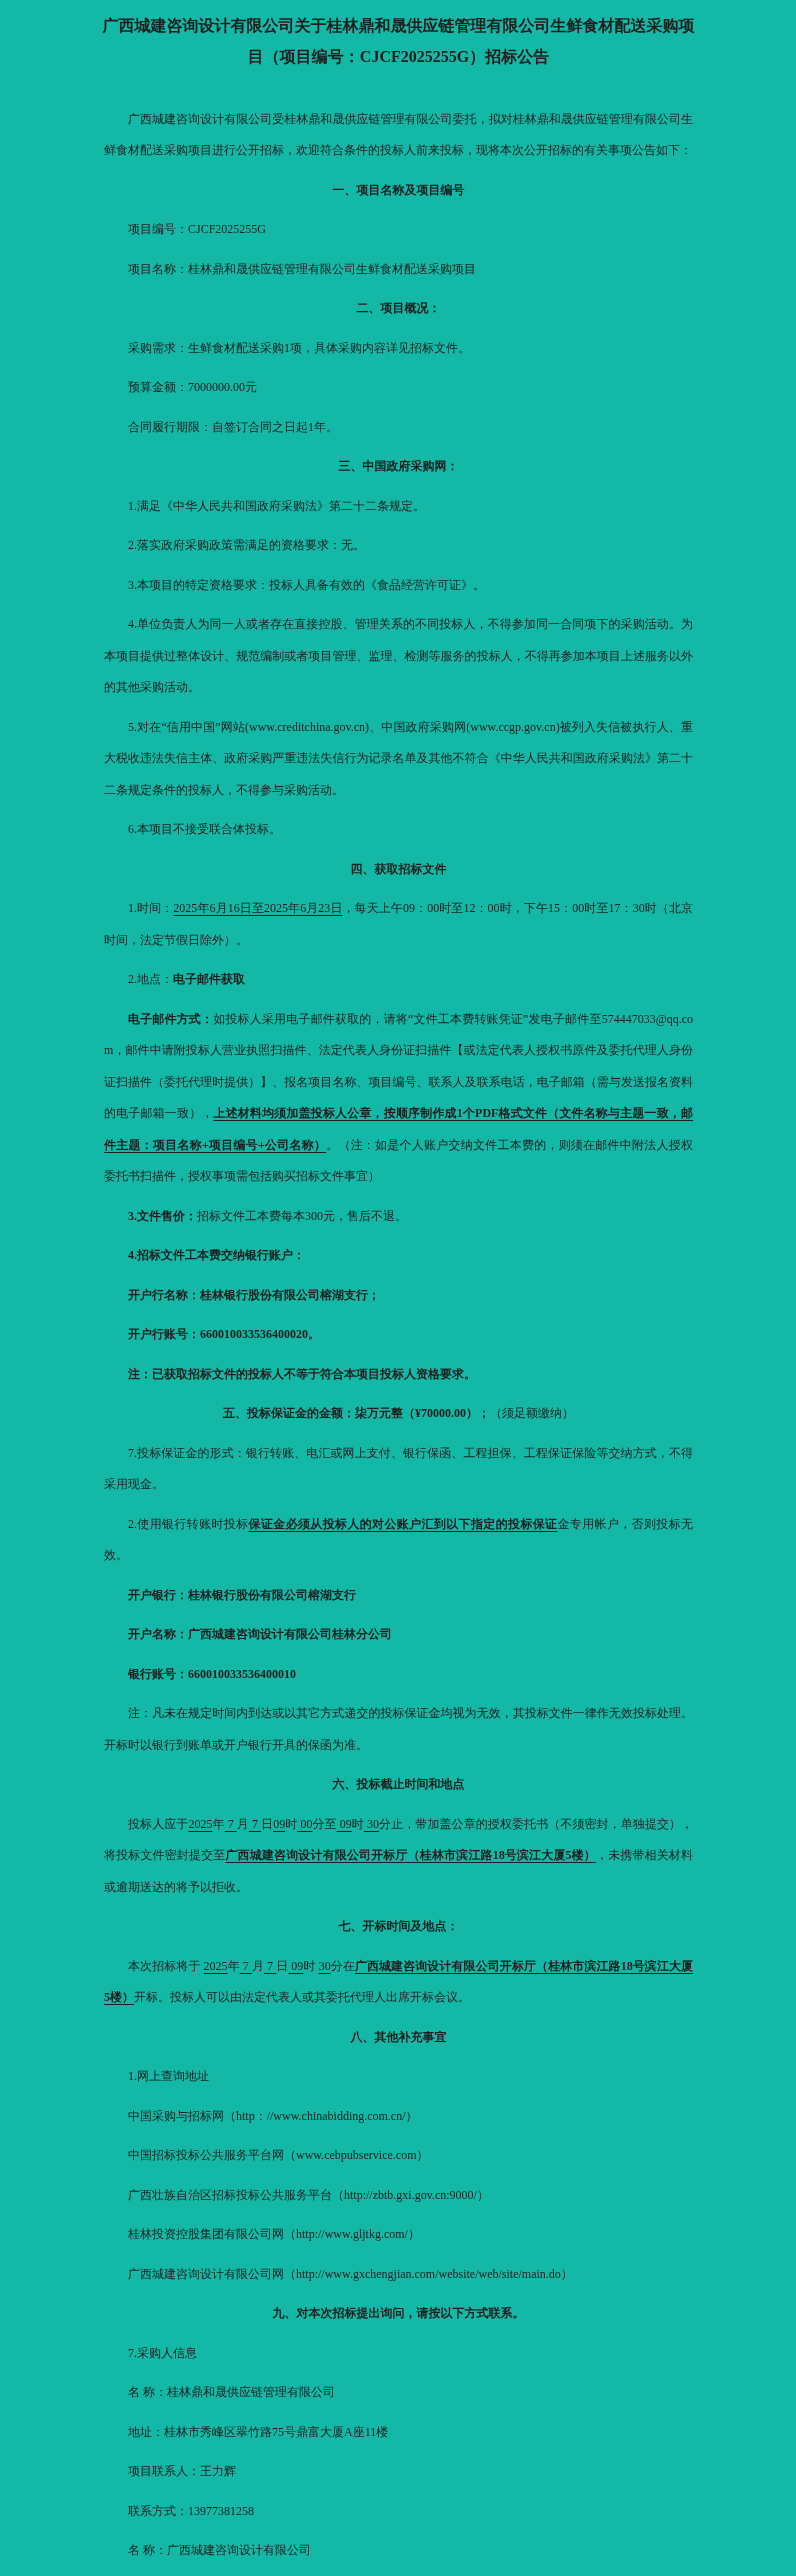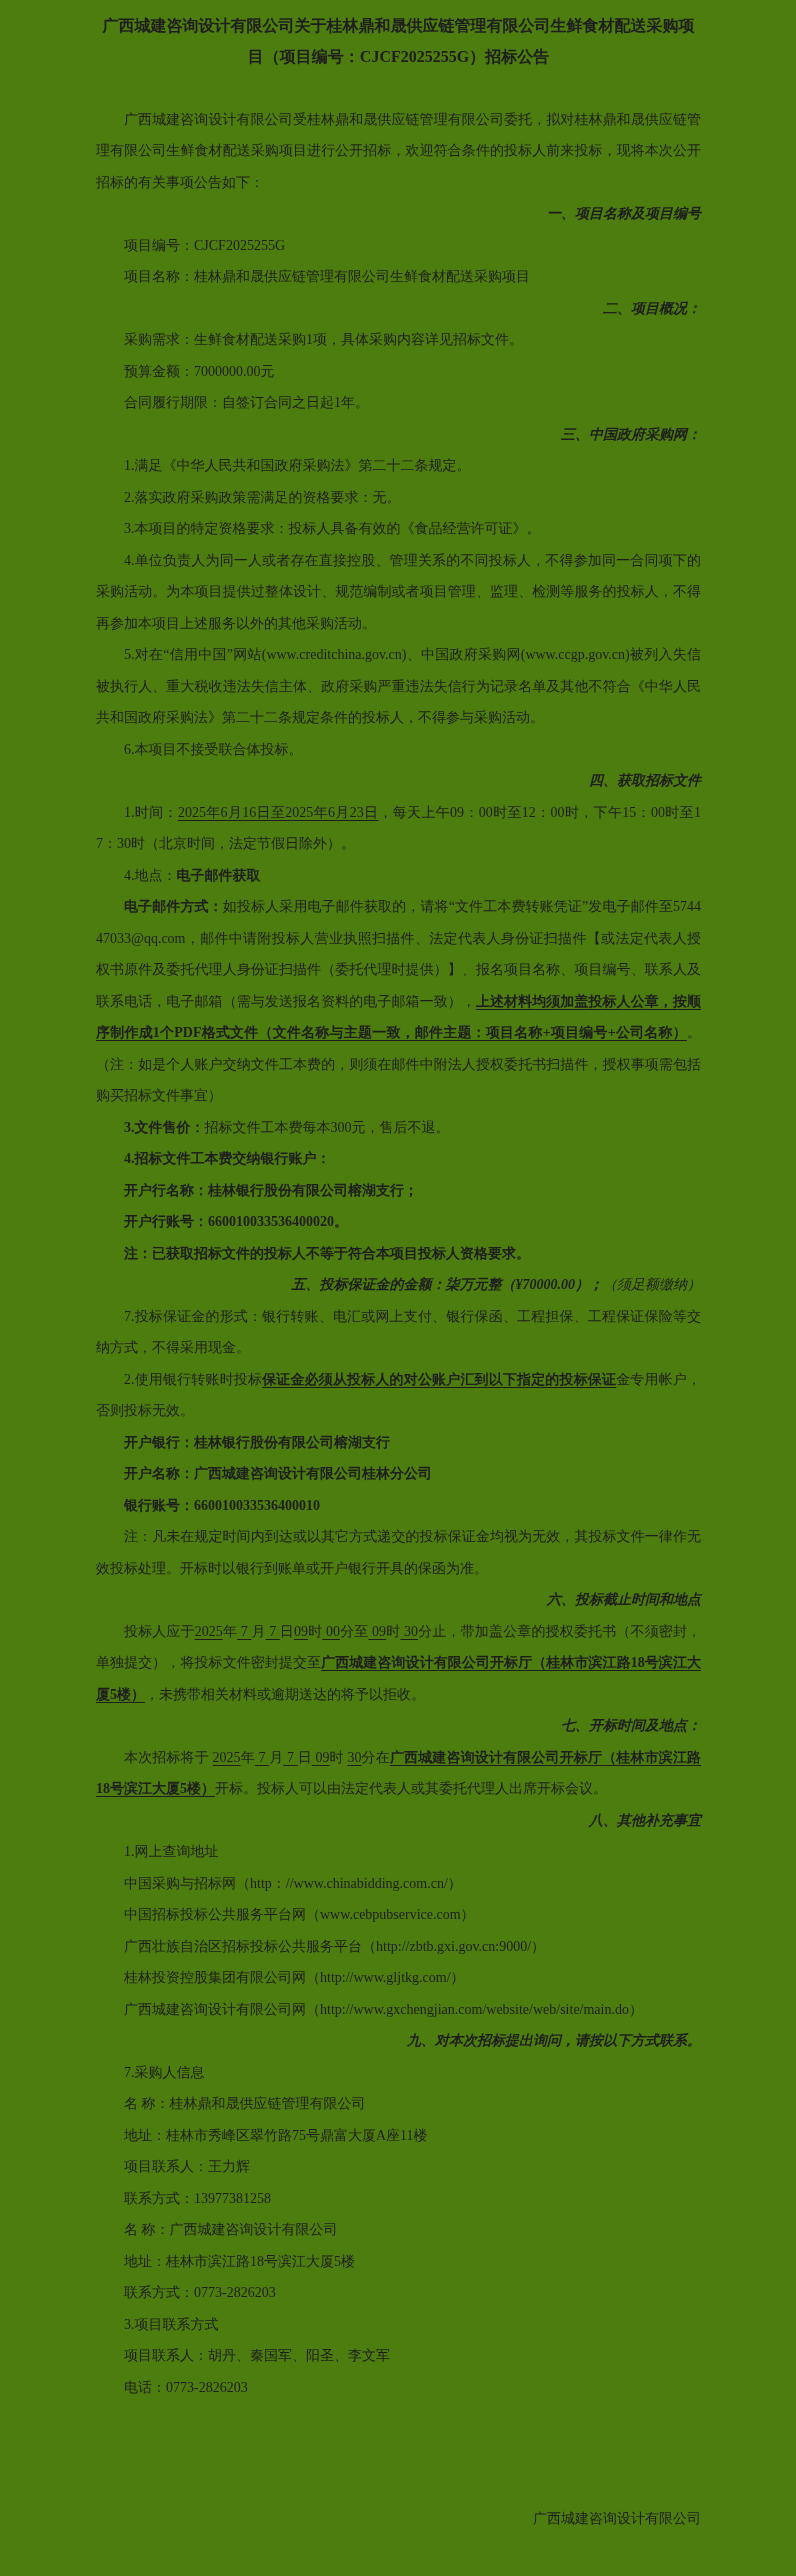--- a/index.html
+++ b/index.html
@@ -2,47 +2,46 @@
 <html style="font-size:12.8px"><head>
 <meta charset="utf-8">
 <style>
   html, body { margin: 0; padding: 0; background: #ffffff; }
   .page {
     position: relative;
     width: 796px;
     height: 2576px;
     box-sizing: border-box;
     padding: 6.4px 95px 0 96px;
-    background: #4d7c0f;
+    background: #14b8a6;
     overflow: hidden;
     font-family: "Liberation Serif", "DejaVu Serif", serif;
     color: #1e1e1e;
   }
   #doc p {
-    margin: 0;
-    font-size: 14px;
+    margin: 8px;
+    font-size: 12px;
     line-height: 31.5px;
     text-indent: 2em;
     text-align: justify;
     word-break: break-all;
   }
   #doc p.t {
     font-size: 16px;
     font-weight: bold;
     text-indent: 0;
     text-align: center;
     line-height: 31px;
     margin: 3.2px 0 32px 0;
     word-break: normal;
   }
   #doc p.h {
     text-indent: 0;
     font-weight: bold;
-    text-align: right;
-    font-style: italic;
+    text-align: center;
   }
   #doc p.s {
     text-indent: 0;
     text-align: right;
     word-break: normal;
   }
   #doc p.g { margin-top: 100px; }
   #doc span.b  { font-weight: bold; }
   #doc span.u  { text-decoration: underline; text-underline-offset: 3.2px; }
   #doc span.bu { font-weight: bold; text-decoration: underline; text-underline-offset: 3.2px; }
@@ -64,21 +63,21 @@
       <p class="p"><span>合同履行期限：自签订合同之日起1年。</span></p>
       <p class="h"><span>三、中国政府采购网：</span></p>
       <p class="p"><span>1.满足《中华人民共和国政府采购法》第二十二条规定。</span></p>
       <p class="p"><span>2.落实政府采购政策需满足的资格要求：无。</span></p>
       <p class="p"><span>3.本项目的特定资格要求：投标人具备有效的《食品经营许可证》。</span></p>
       <p class="p"><span>4.单位负责人为同一人或者存在直接控股、管理关系的不同投标人，不得参加同一合同项下的采购活动。为本项目提供过整体设计、规范编制或者项目管理、监理、检测等服务的投标人，不得再参加本项目上述服务以外的其他采购活动。</span></p>
       <p class="p"><span>5.对在“信用中国”网站(www.creditchina.gov.cn)、中国政府采购网(www.ccgp.gov.cn)被列入失信被执行人、重大税收违法失信主体、政府采购严重违法失信行为记录名单及其他不符合《中华人民共和国政府采购法》第二十二条规定条件的投标人，不得参与采购活动。</span></p>
       <p class="p"><span>6.本项目不接受联合体投标。</span></p>
       <p class="h"><span>四、获取招标文件</span></p>
       <p class="p"><span>1.时间：</span><span class="u">2025年6月16日至2025年6月23日</span><span>，每天上午09：00时至12：00时，下午15：00时至17：30时（北京时间，法定节假日除外）。</span></p>
-      <p class="p"><span>4.地点：</span><span class="b">电子邮件获取</span></p>
+      <p class="p"><span>2.地点：</span><span class="b">电子邮件获取</span></p>
       <p class="p"><span class="b">电子邮件方式：</span><span>如投标人采用电子邮件获取的，请将“文件工本费转账凭证”发电子邮件至574447033@qq.com，邮件中请附投标人营业执照扫描件、法定代表人身份证扫描件【或法定代表人授权书原件及委托代理人身份证扫描件（委托代理时提供）】、报名项目名称、项目编号、联系人及联系电话，电子邮箱（需与发送报名资料的电子邮箱一致），</span><span class="bu">上述材料均须加盖投标人公章，按顺序制作成1个PDF格式文件（文件名称与主题一致，邮件主题：项目名称+项目编号+公司名称）</span><span>。（注：如是个人账户交纳文件工本费的，则须在邮件中附法人授权委托书扫描件，授权事项需包括购买招标文件事宜）</span></p>
       <p class="p"><span class="b">3.文件售价：</span><span>招标文件工本费每本300元，售后不退。</span></p>
       <p class="p"><span class="b">4.招标文件工本费交纳银行账户：</span></p>
       <p class="p"><span class="b">开户行名称：桂林银行股份有限公司榕湖支行；</span></p>
       <p class="p"><span class="b">开户行账号：660010033536400020。</span></p>
       <p class="p"><span class="b">注：已获取招标文件的投标人不等于符合本项目投标人资格要求。</span></p>
       <p class="h"><span>五、投标保证金的金额：柒万元整（¥70000.00）；</span><span class="r">（须足额缴纳）</span></p>
       <p class="p"><span>7.投标保证金的形式：银行转账、电汇或网上支付、银行保函、工程担保、工程保证保险等交纳方式，不得采用现金。</span></p>
       <p class="p"><span>2.使用银行转账时投标</span><span class="bu">保证金必须从投标人的对公账户汇到以下指定的投标保证</span><span>金专用帐户，否则投标无效。</span></p>
       <p class="p"><span class="b">开户银行：桂林银行股份有限公司榕湖支行</span></p>

